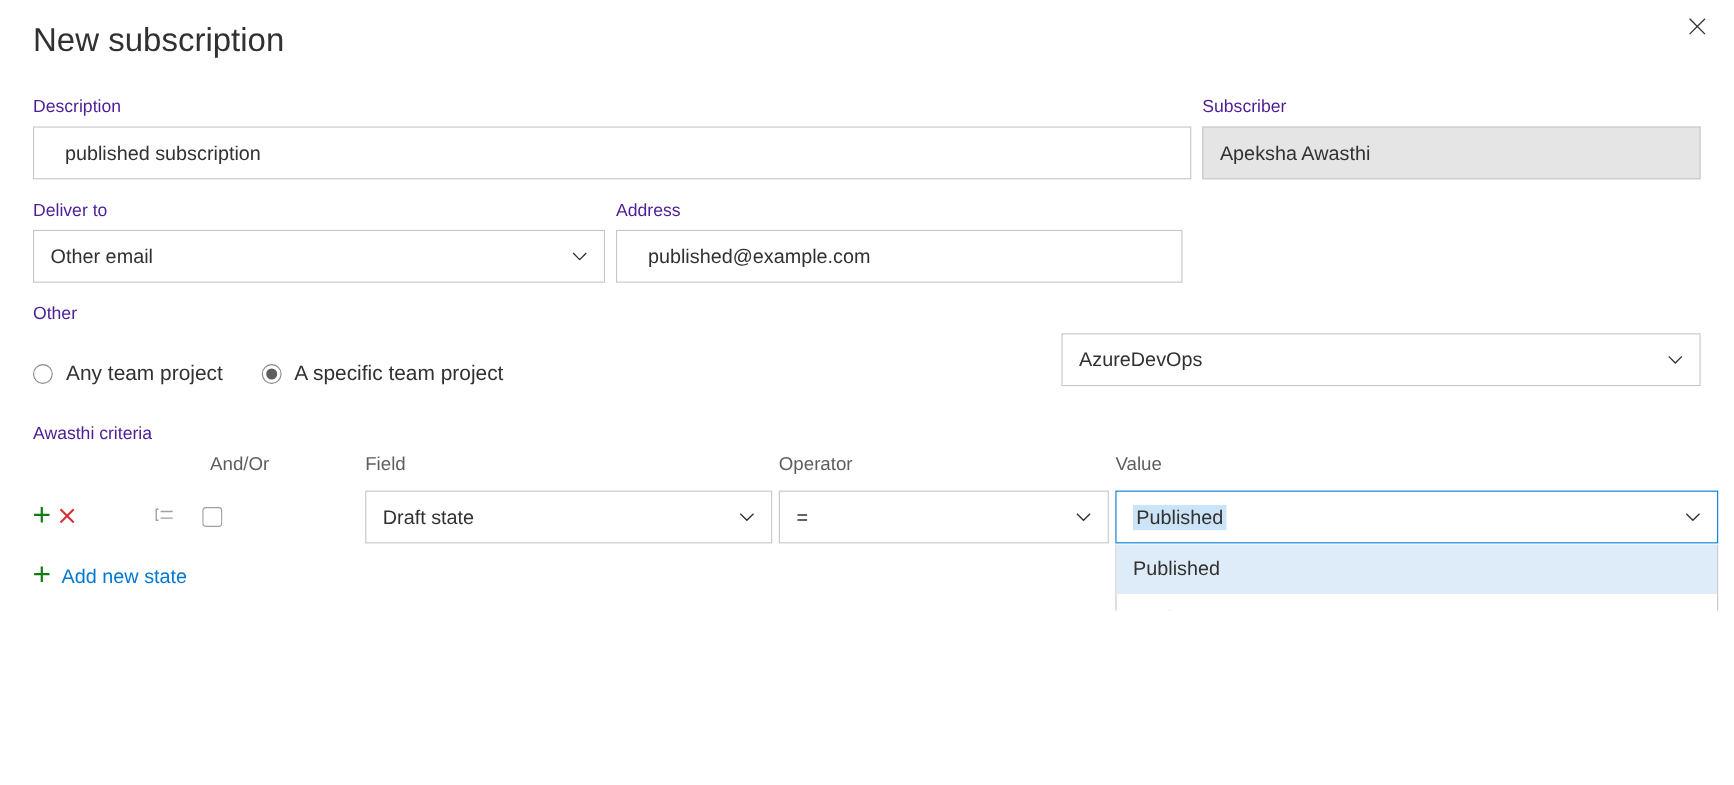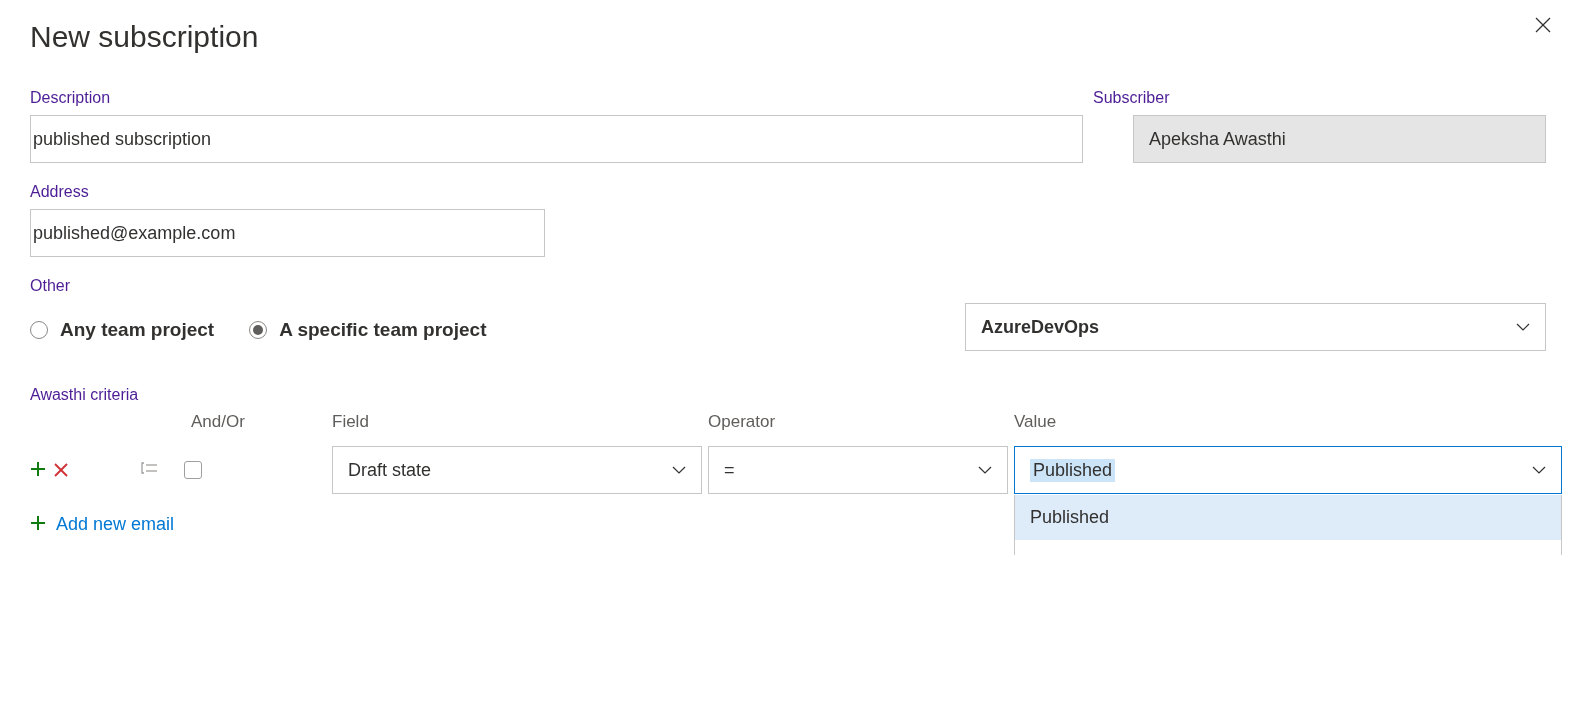--- a/index.html
+++ b/index.html
@@ -37,36 +37,35 @@
       flex-direction: column;
     }
     .label {
       font-size: 16px;
       color: #4c1d95;
       margin-bottom: 8px;
     }
     .text-input {
       height: 48px;
       border: 1px solid #c8c6c4;
-      padding: 0 2px;
+      padding: 0 28px;
       font-size: 18px;
       color: #323130;
       font-family: inherit;
       outline: none;
     }
     .readonly-field {
       height: 48px;
       border: 1px solid #c8c6c4;
       background: #e5e5e5;
       padding: 0 15px;
       font-size: 18px;
       color: #323130;
       display: flex;
       align-items: center;
-      margin-left: 40px;
     }
     .select-wrap {
       position: relative;
       height: 48px;
       border: 1px solid #c8c6c4;
       padding: 0 15px;
       display: flex;
       align-items: center;
       justify-content: space-between;
       font-size: 18px;
@@ -109,24 +108,23 @@
       height: 10px;
       background: #605e5c;
       border-radius: 50%;
     }
     .radio-label {
       font-size: 19px;
       color: #323130;
     }
     .filter-row {
       display: flex;
-      align-items: center;
+      align-items: flex-end;
       gap: 40px;
       margin-bottom: 15px;
-      font-weight: bold;
     }
     .criteria-grid {
       display: grid;
       grid-template-columns: 100px 190px 370px 300px 548px;
       gap: 6px;
       align-items: end;
     }
     .criteria-header {
       font-size: 17px;
       color: #605e5c;
@@ -225,20 +223,31 @@
   </div>
   <div class="field-group" style="width: 453px;">
     <div class="label">Subscriber</div>
     <div class="readonly-field">
       <span>Apeksha Awasthi</span>
     </div>
   </div>
 </div>
 
 <div class="row">
+  <div class="field-group" style="width: 520px;">
+    <div class="label">Deliver to</div>
+    <div class="select-wrap">
+      <span>Other email</span>
+      <span class="chevron-down">
+        <svg width="14" height="8" viewBox="0 0 14 8" fill="none" stroke="#323130" stroke-width="1.2">
+            <polyline points="1,1 7,7 13,1"></polyline>
+          </svg>
+      </span>
+    </div>
+  </div>
   <div class="field-group" style="width: 515px;">
     <div class="label">Address</div>
     <input type="text" class="text-input" value="published@example.com" style="">
   </div>
 </div>
 
 <div class="field-group" style="margin-bottom: 20px;">
   <div class="label">Other</div>
   <div class="filter-row">
     <div class="radio-group">
@@ -333,14 +342,14 @@
   </div>
 </div>
 
 <div class="add-clause">
   <span>
     <svg width="16" height="16" viewBox="0 0 16 16" fill="none" stroke="#107c10" stroke-width="2">
         <line x1="8" y1="1" x2="8" y2="15"></line>
         <line x1="1" y1="8" x2="15" y2="8"></line>
       </svg>
   </span>
-  <span class="add-clause-text">Add new email</span>
+  <span class="add-clause-text">Add new state</span>
 </div>
 
 </body></html>

